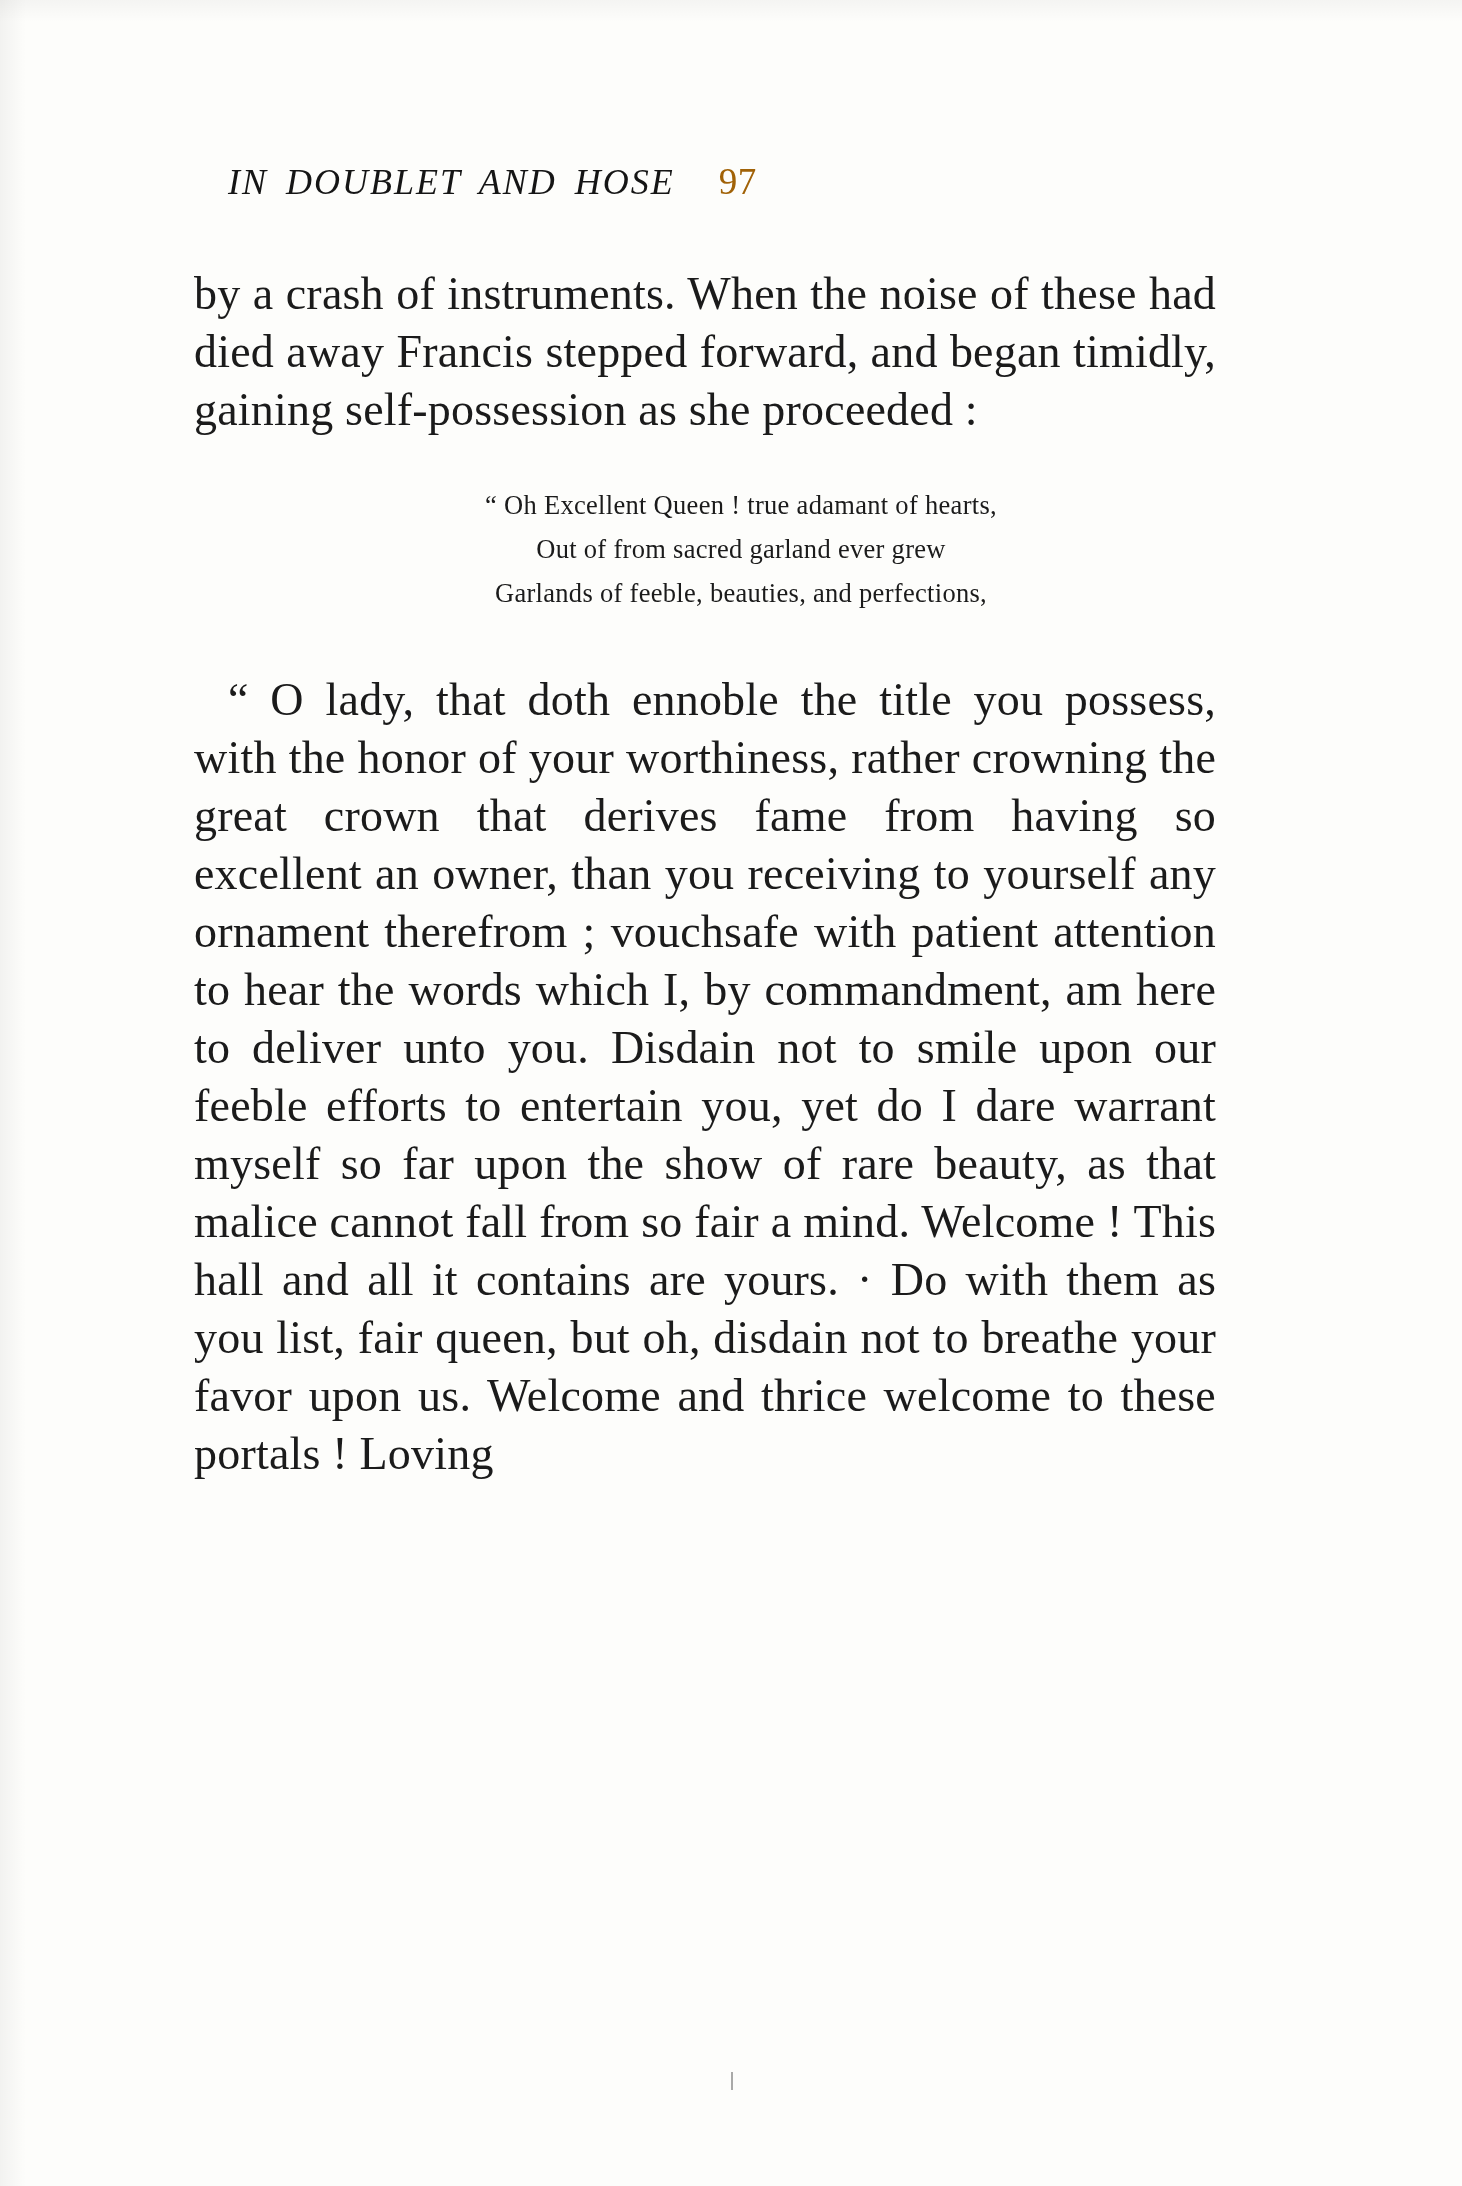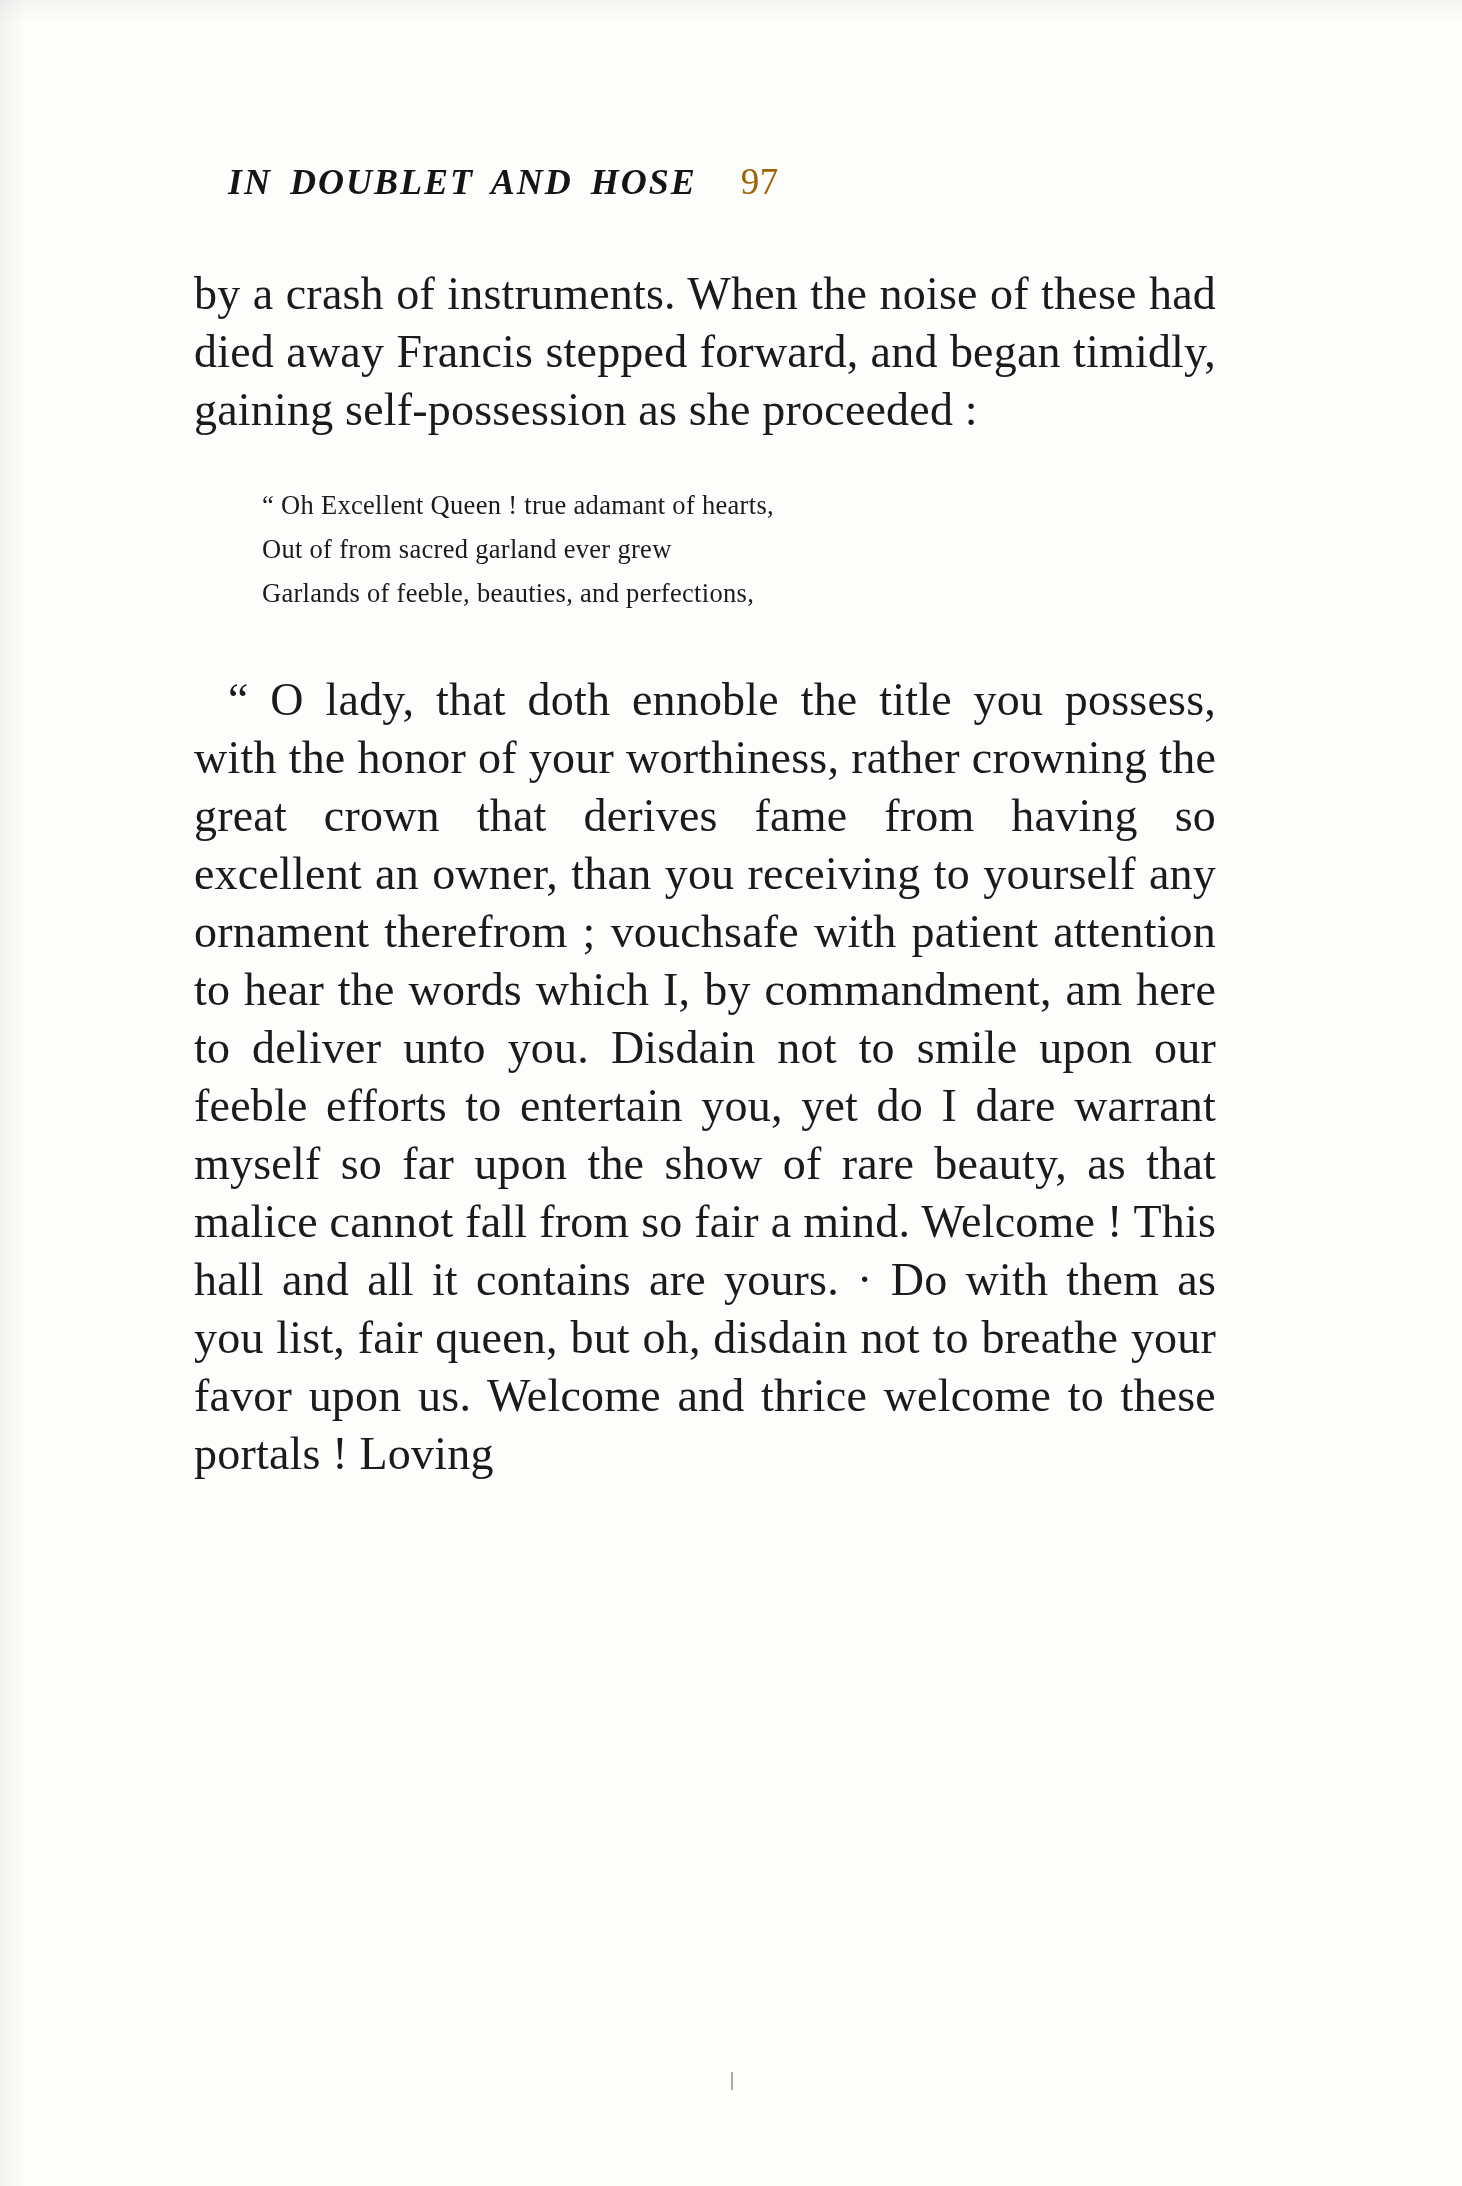--- a/index.html
+++ b/index.html
@@ -32,21 +32,21 @@
   .running-head {
     display: flex;
     align-items: baseline;
     justify-content: flex-start;
     margin-left: 38px;
     margin-bottom: 62px;
   }
   .head-title {
     font-family: "Liberation Serif", serif;
     font-style: italic;
-    font-weight: 700;
+    font-weight: 400;
     font-size: 36px;
     letter-spacing: 2.0px;
     word-spacing: 7px;
     color: #151515;
     white-space: nowrap;
   }
   .head-folio {
     font-family: "Liberation Serif", serif;
     font-size: 37px;
     color: #a16207;
@@ -73,20 +73,21 @@
   }
   
   .verse {
     margin-top: 44px;
     margin-left: 72px;
     font-family: "Liberation Serif", serif;
     font-size: 26.5px;
     line-height: 44px;
     color: #1b1b1b;
     letter-spacing: 0.3px;
+    text-align: center;
   }
   .verse-line {
     white-space: pre-wrap;
   }
   
   .bottom-tick {
     position: absolute;
     left: 731px;
     top: 2072px;
     width: 2px;

